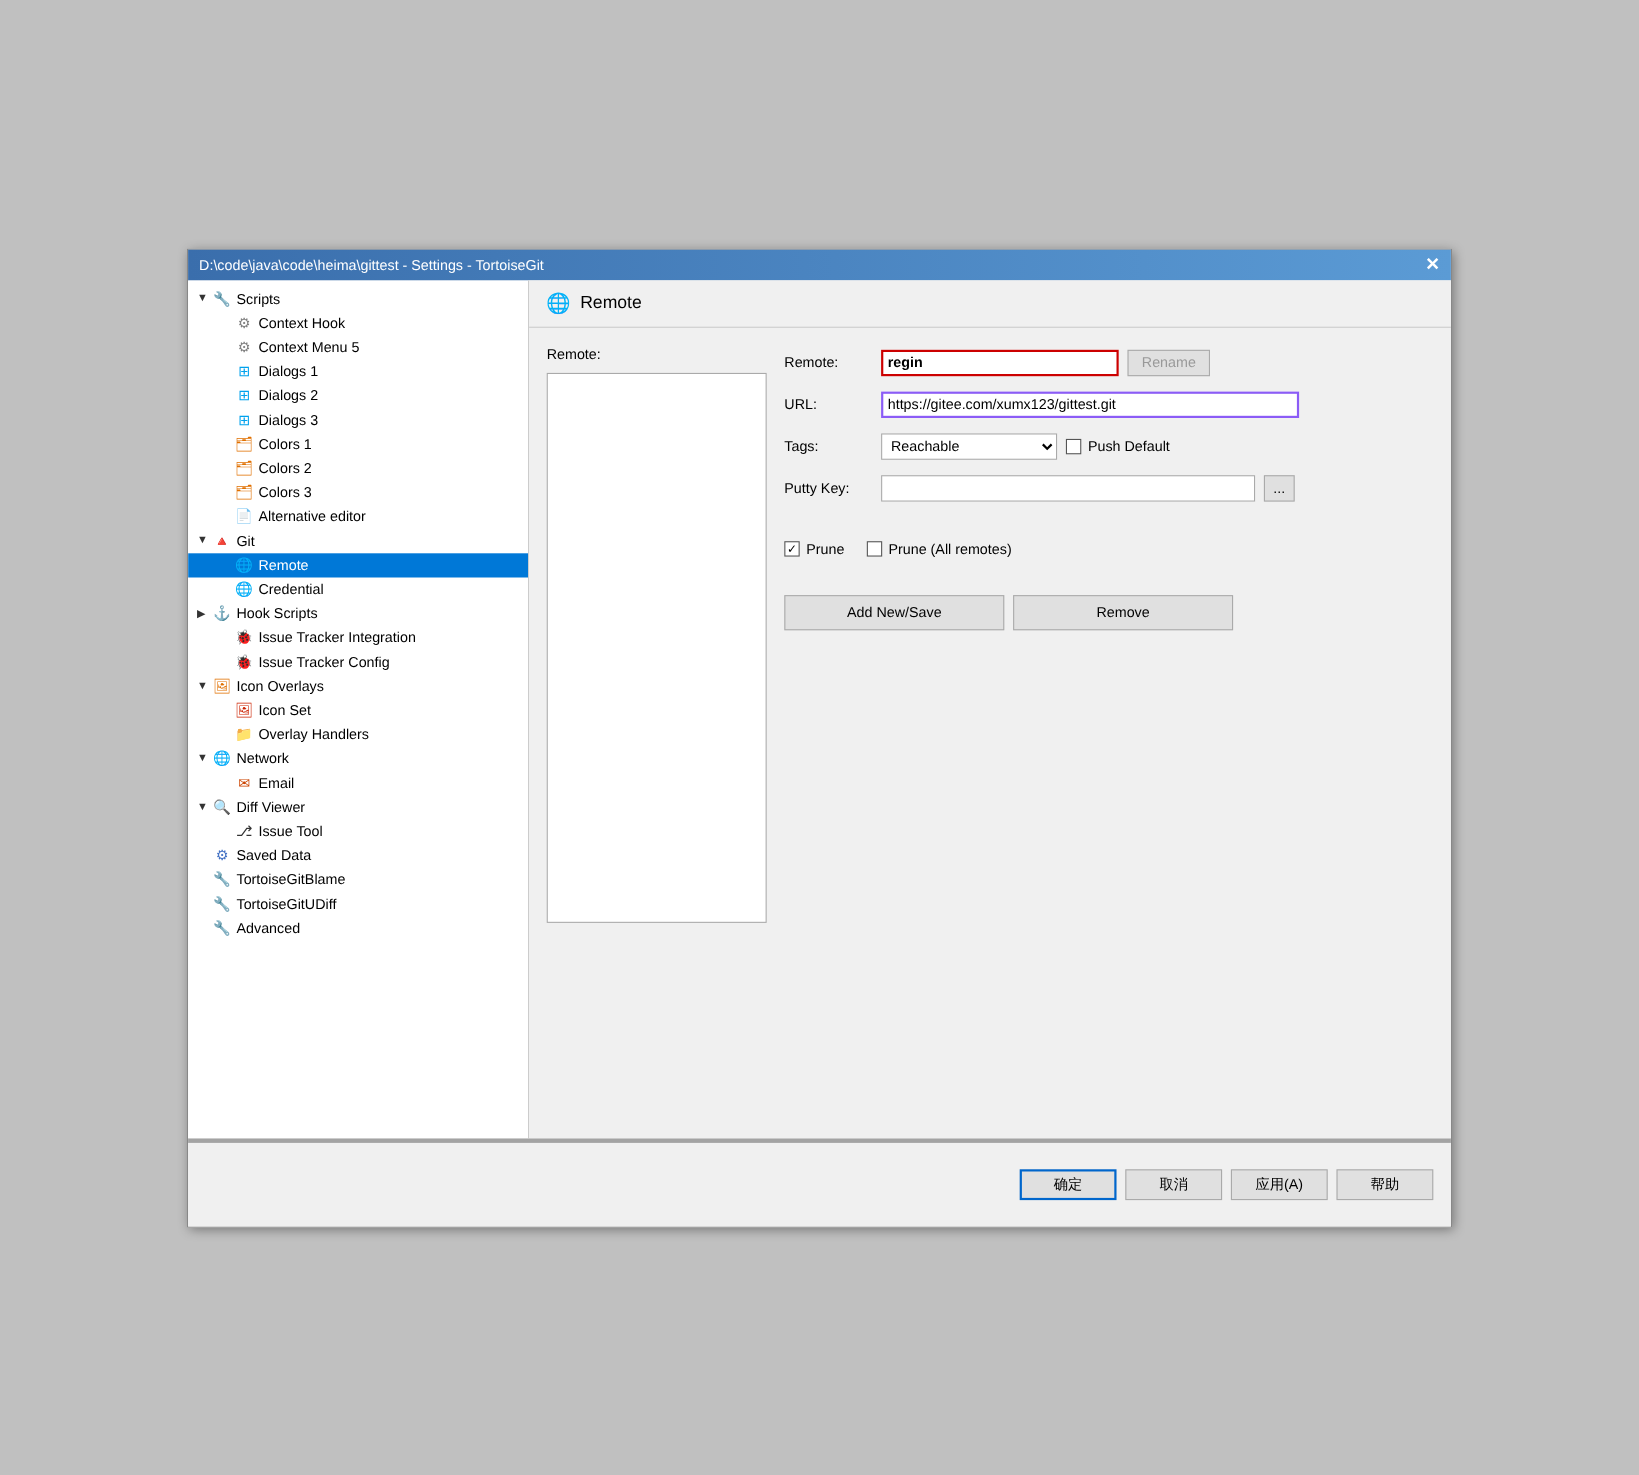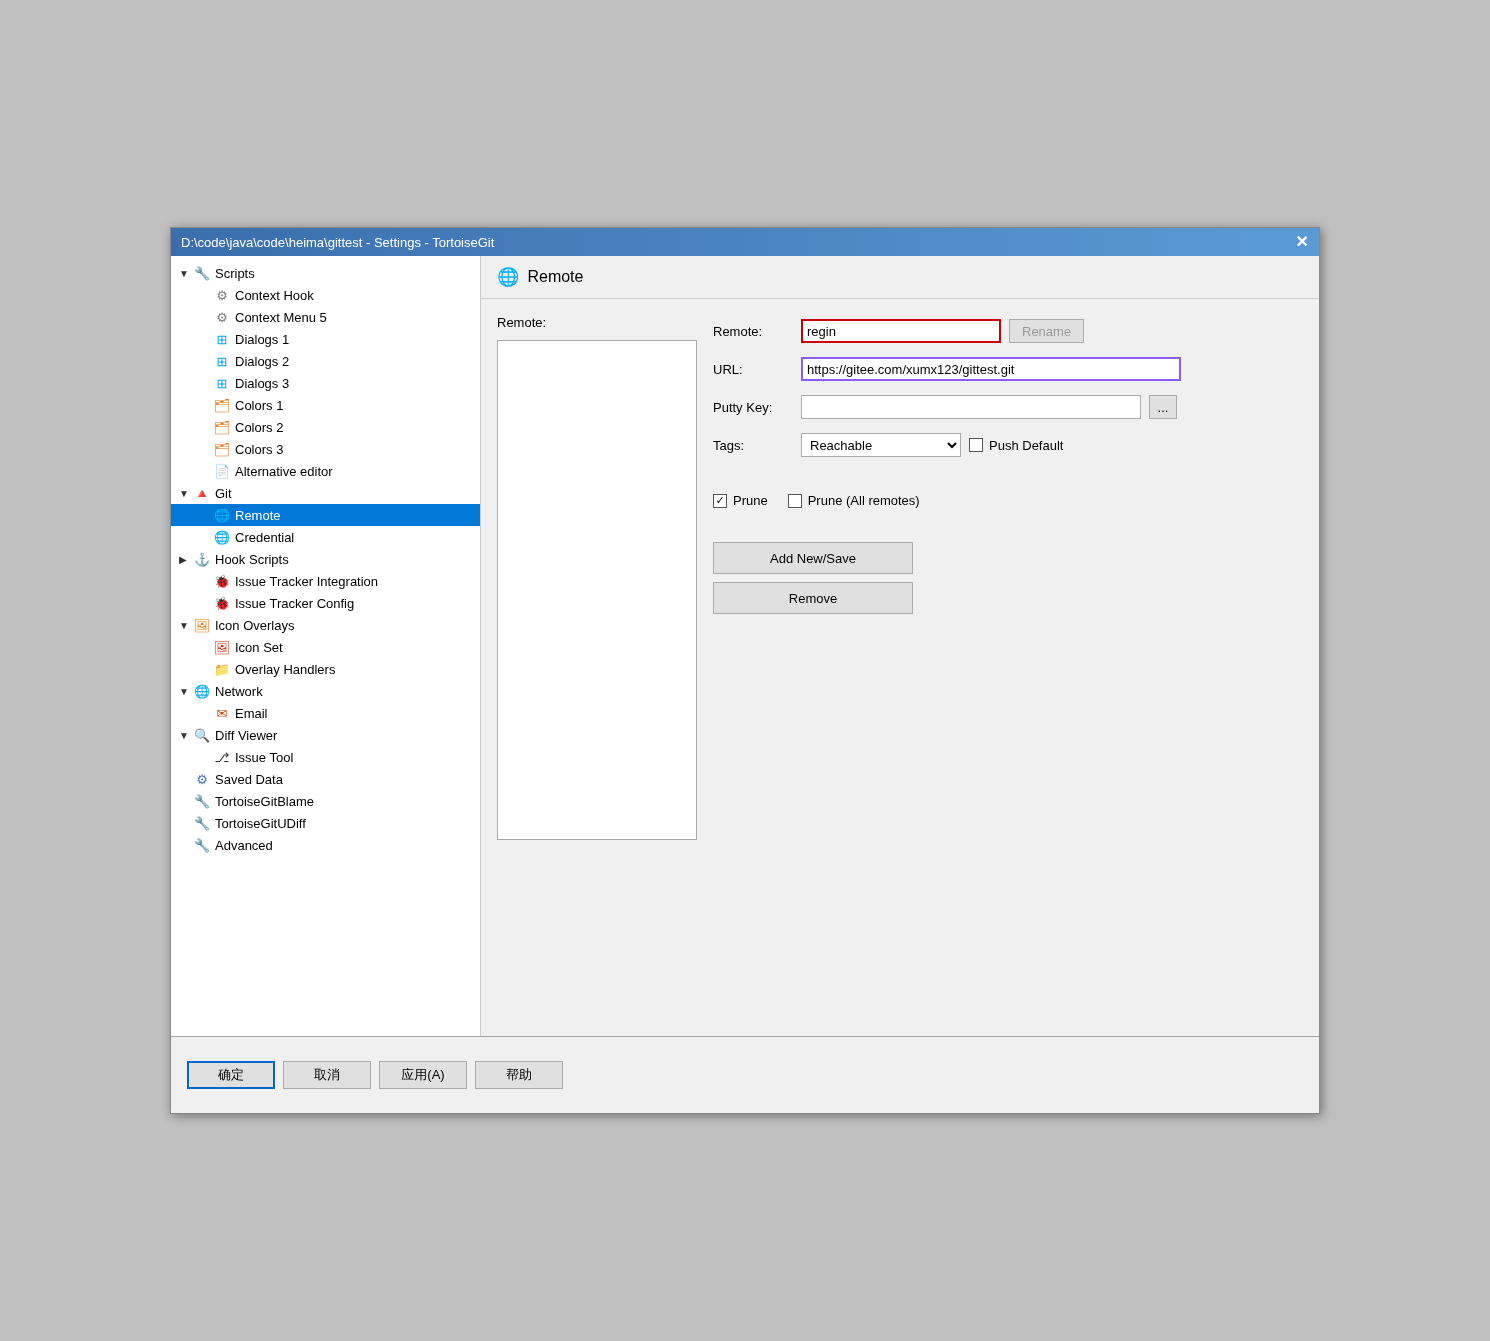--- a/index.html
+++ b/index.html
@@ -151,21 +151,21 @@
       border: 1px solid #aaa;
       padding: 2px 4px;
       background: white;
     }
     .form-input.highlighted {
       border: 2px solid #cc0000;
     }
     .form-input.url-highlighted {
       border: 2px solid #8b5cf6;
     }
-    .remote-input { width: 200px; }
+    .remote-input { width: 216px; font-weight: bold; }
     .url-input { width: 380px; }
     .pushurl-input { width: 380px; }
     .puttykey-input { width: 340px; }
 
     .btn {
       height: 24px;
       padding: 0 12px;
       font-size: 13px;
       background: #e0e0e0;
       border: 1px solid #aaa;
@@ -214,41 +214,42 @@
 
     .prune-row {
       display: flex;
       align-items: center;
       gap: 20px;
       margin-top: 22px;
     }
 
     .buttons-col {
       display: flex;
-      flex-direction: column;
+      flex-direction: row;
       gap: 8px;
       margin-top: 20px;
     }
 
     .large-btn {
       width: 200px;
       height: 32px;
       font-size: 13px;
       background: #e0e0e0;
       border: 1px solid #aaa;
       cursor: pointer;
     }
 
     
     .footer {
       display: flex;
+      justify-content: flex-end;
       gap: 8px;
       padding: 24px 16px;
       background: #f0f0f0;
-      border-top: 1px solid #a3a3a3;
+      border-top: 4px solid #a3a3a3;
     }
     .footer-btn {
       width: 88px;
       height: 28px;
       font-size: 13px;
       background: #e0e0e0;
       border: 1px solid #aaa;
       cursor: pointer;
     }
     .footer-btn.ok-btn {
@@ -476,33 +477,33 @@
               <button class="btn" disabled="">Rename</button>
             </div>
 
             <div class="form-row">
               <span class="form-label">URL:</span>
               <input class="form-input url-input url-highlighted" type="text" id="url-input" value="https://gitee.com/xumx123/gittest.git" style="">
             </div>
 
 
             <div class="form-row">
-              <span class="form-label">Putty Key:</span>
-              <input class="form-input puttykey-input" type="text" id="puttykey-input" style="">
-              <button class="btn btn-dotdot">...</button>
-            </div>
-
-            <div class="form-row">
               <span class="form-label">Tags:</span>
               <select class="tags-select" id="tags-select">
               <option value="Reachable">Reachable</option><option value="All">All</option><option value="None">None</option></select>
               <div class="checkbox-row">
                 <div class="checkbox-box" id="push-default-cb"></div>
                 <span>Push Default</span>
               </div>
+            </div>
+
+            <div class="form-row">
+              <span class="form-label">Putty Key:</span>
+              <input class="form-input puttykey-input" type="text" id="puttykey-input" style="">
+              <button class="btn btn-dotdot">...</button>
             </div>
 
             <div class="prune-row">
               <div class="checkbox-row">
                 <div class="checkbox-box checked" id="prune-cb"></div>
                 <span>Prune</span>
               </div>
               <div class="checkbox-row">
                 <div class="checkbox-box" id="prune-all-cb"></div>
                 <span>Prune (All remotes)</span>

